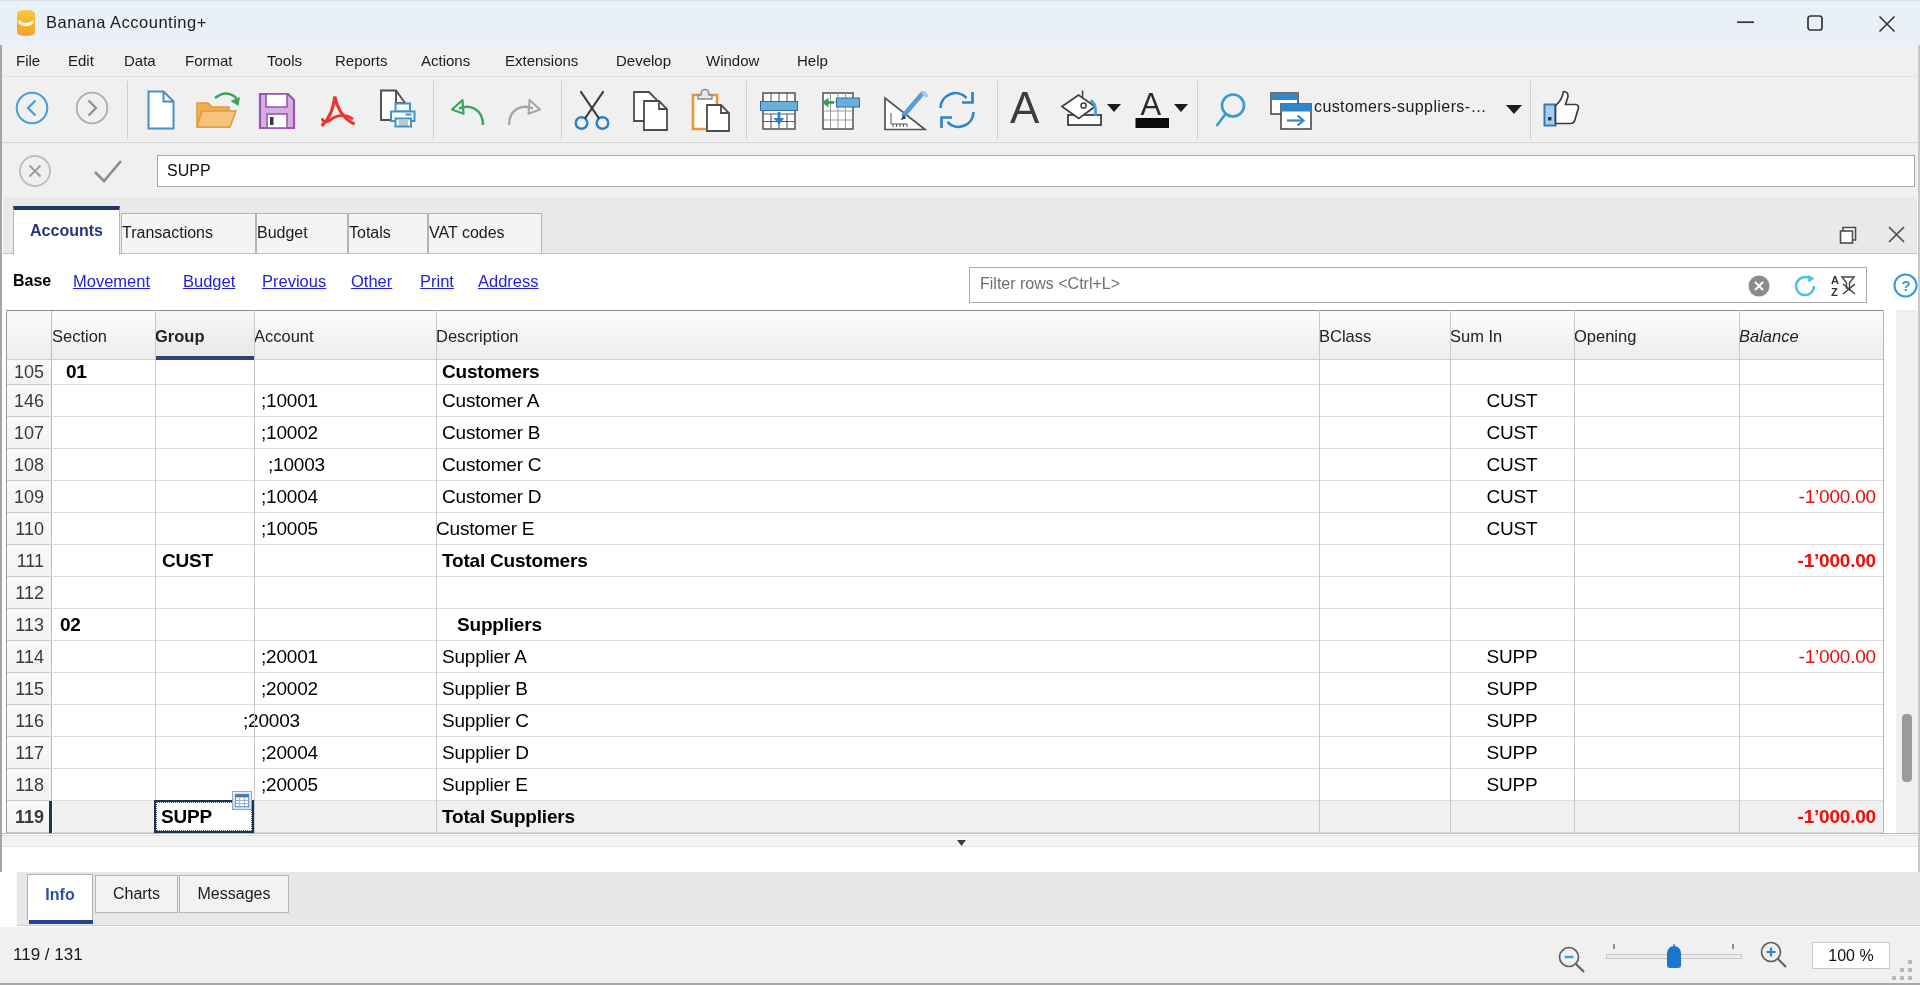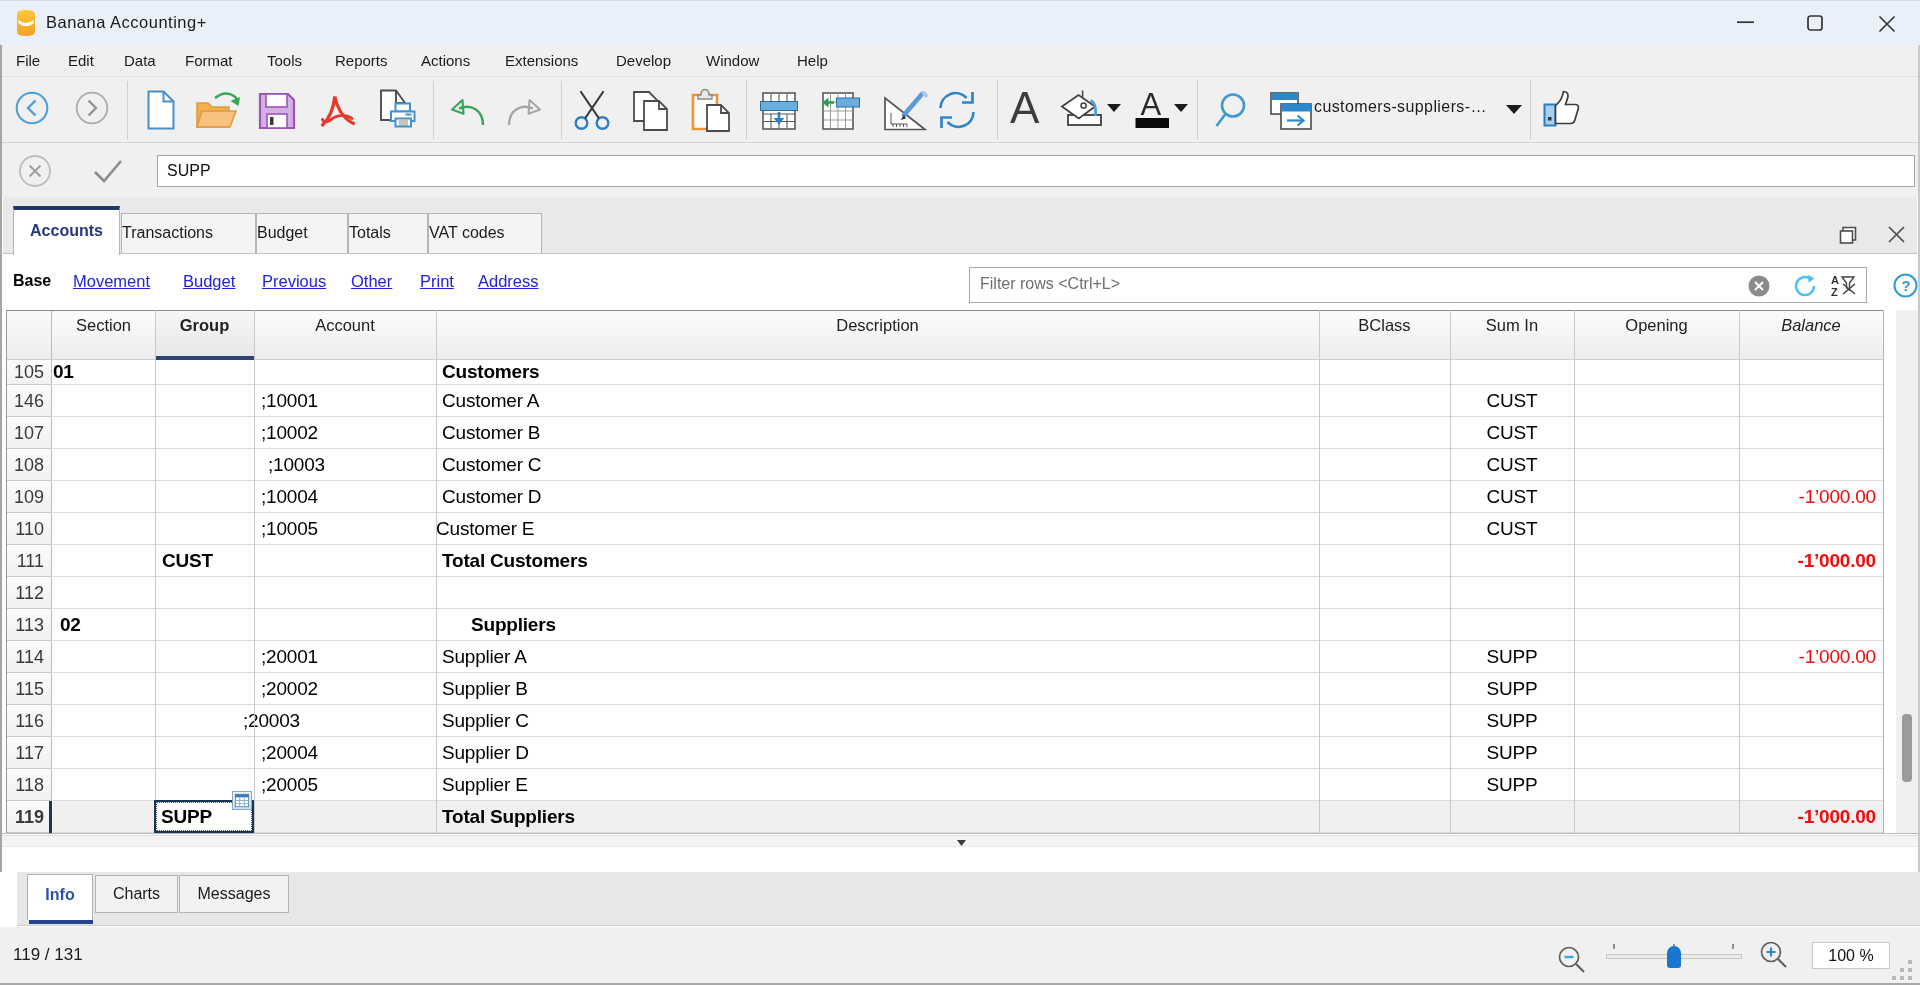--- a/index.html
+++ b/index.html
@@ -33,21 +33,21 @@
 
 #linkrow { position:absolute; left:0; top:254px; width:1920px; height:56px; background:#ffffff; }
 .lnk { position:absolute; top:18px; font-size:16.5px; color:#2222dd; text-decoration:underline; }
 #filterbox { position:absolute; left:969px; top:13px; width:898px; height:36px; border:1px solid #a9a9a9; background:#fff; }
 #filterbox span { position:absolute; left:10px; top:7px; font-size:16px; color:#6e6e6e; }
 
 
 #tablewrap { position:absolute; left:0px; top:310px; width:1920px; height:523px; }
 .vline { position:absolute; top:0; width:1px; height:523px; background:#c9c9c9; }
 #thead { position:absolute; left:6px; top:0; width:1877px; height:50px; background:linear-gradient(#fcfcfc,#ededed); border-top:1px solid #898989; border-bottom:1px solid #cfcfcf; }
-.hcell { position:absolute; top:5px; font-size:16.5px; color:#222; text-align:center; }
+.hcell { position:absolute; top:16px; font-size:16.5px; color:#222; }
 .rnum { position:absolute; left:7px; width:45px; background:linear-gradient(#fbfbfb,#f1f1f1); border-bottom:1px solid #c9c9c9; border-right:1px solid #bcbcbc; font-size:18px; color:#3a3a3a; text-align:right; padding-right:7px; }
 .drow { position:absolute; left:53px; width:1830px; border-bottom:1px solid #dcdcdc; background:#fff; }
 .cell { position:absolute; top:0; height:100%; font-size:19px; letter-spacing:-0.2px; color:#000; display:flex; align-items:center; }
 .red { color:#ee0c0c; }
 .b { font-weight:bold; }
 
 
 #split1 { position:absolute; left:0; top:833px; width:1920px; height:1px; background:#b9b9b9; }
 #splitband { position:absolute; left:0; top:835px; width:1920px; height:12px; background:#f4f4f4; border-top:1px solid #dedede; border-bottom:1px solid #e7e7e7; }
 
@@ -333,21 +333,21 @@
     <div class="hcell" style="left:1313px;width:131px">BClass</div>
     <div class="hcell" style="left:1444px;width:124px">Sum In</div>
     <div class="hcell" style="left:1568px;width:165px">Opening</div>
     <div class="hcell" style="left:1733px;width:144px;font-style:italic">Balance</div>
     <div style="position:absolute;left:0px;top:0;width:46px;height:48px;background:linear-gradient(#fafafa,#eeeeee);border-right:1px solid #bcbcbc"></div>
     <div style="position:absolute;left:149px;top:45px;width:99px;height:4px;background:#2d4373"></div>
   </div>
   <div id="tbody">
   <div class="rnum" style="top:50px;height:25px;line-height:25px">105</div>
   <div class="drow" style="top:50px;height:25px;">
-    <div class="cell b" style="left:0px;width:102px;padding-left:0">01</div>
+    <div class="cell b" style="left:0px;width:102px;padding-left:13px">01</div>
     <div class="cell b" style="left:383px;width:883px;padding-left:6px">Customers</div>
   </div>
   <div class="rnum" style="top:75px;height:32px;line-height:32px">146</div>
   <div class="drow" style="top:75px;height:32px;">
     <div class="cell" style="left:201px;width:182px;padding-left:7px">;10001</div>
     <div class="cell" style="left:383px;width:883px;padding-left:6px">Customer A</div>
     <div class="cell" style="left:1397px;width:124px;justify-content:center">CUST</div>
   </div>
   <div class="rnum" style="top:107px;height:32px;line-height:32px">107</div>
   <div class="drow" style="top:107px;height:32px;">
@@ -379,21 +379,21 @@
     <div class="cell b" style="left:102px;width:99px;padding-left:7px">CUST</div>
     <div class="cell b" style="left:383px;width:883px;padding-left:6px">Total Customers</div>
     <div class="cell red b" style="left:1686px;width:137px;justify-content:flex-end">-1’000.00</div>
   </div>
   <div class="rnum" style="top:267px;height:32px;line-height:32px">112</div>
   <div class="drow" style="top:267px;height:32px;">
   </div>
   <div class="rnum" style="top:299px;height:32px;line-height:32px">113</div>
   <div class="drow" style="top:299px;height:32px;">
     <div class="cell b" style="left:0px;width:102px;padding-left:7px">02</div>
-    <div class="cell b" style="left:398px;width:883px;padding-left:20px">Suppliers</div>
+    <div class="cell b" style="left:384px;width:883px;padding-left:20px">Suppliers</div>
   </div>
   <div class="rnum" style="top:331px;height:32px;line-height:32px">114</div>
   <div class="drow" style="top:331px;height:32px;">
     <div class="cell" style="left:201px;width:182px;padding-left:7px">;20001</div>
     <div class="cell" style="left:383px;width:883px;padding-left:6px">Supplier A</div>
     <div class="cell" style="left:1397px;width:124px;justify-content:center">SUPP</div>
     <div class="cell red" style="left:1686px;width:137px;justify-content:flex-end">-1’000.00</div>
   </div>
   <div class="rnum" style="top:363px;height:32px;line-height:32px">115</div>
   <div class="drow" style="top:363px;height:32px;">

